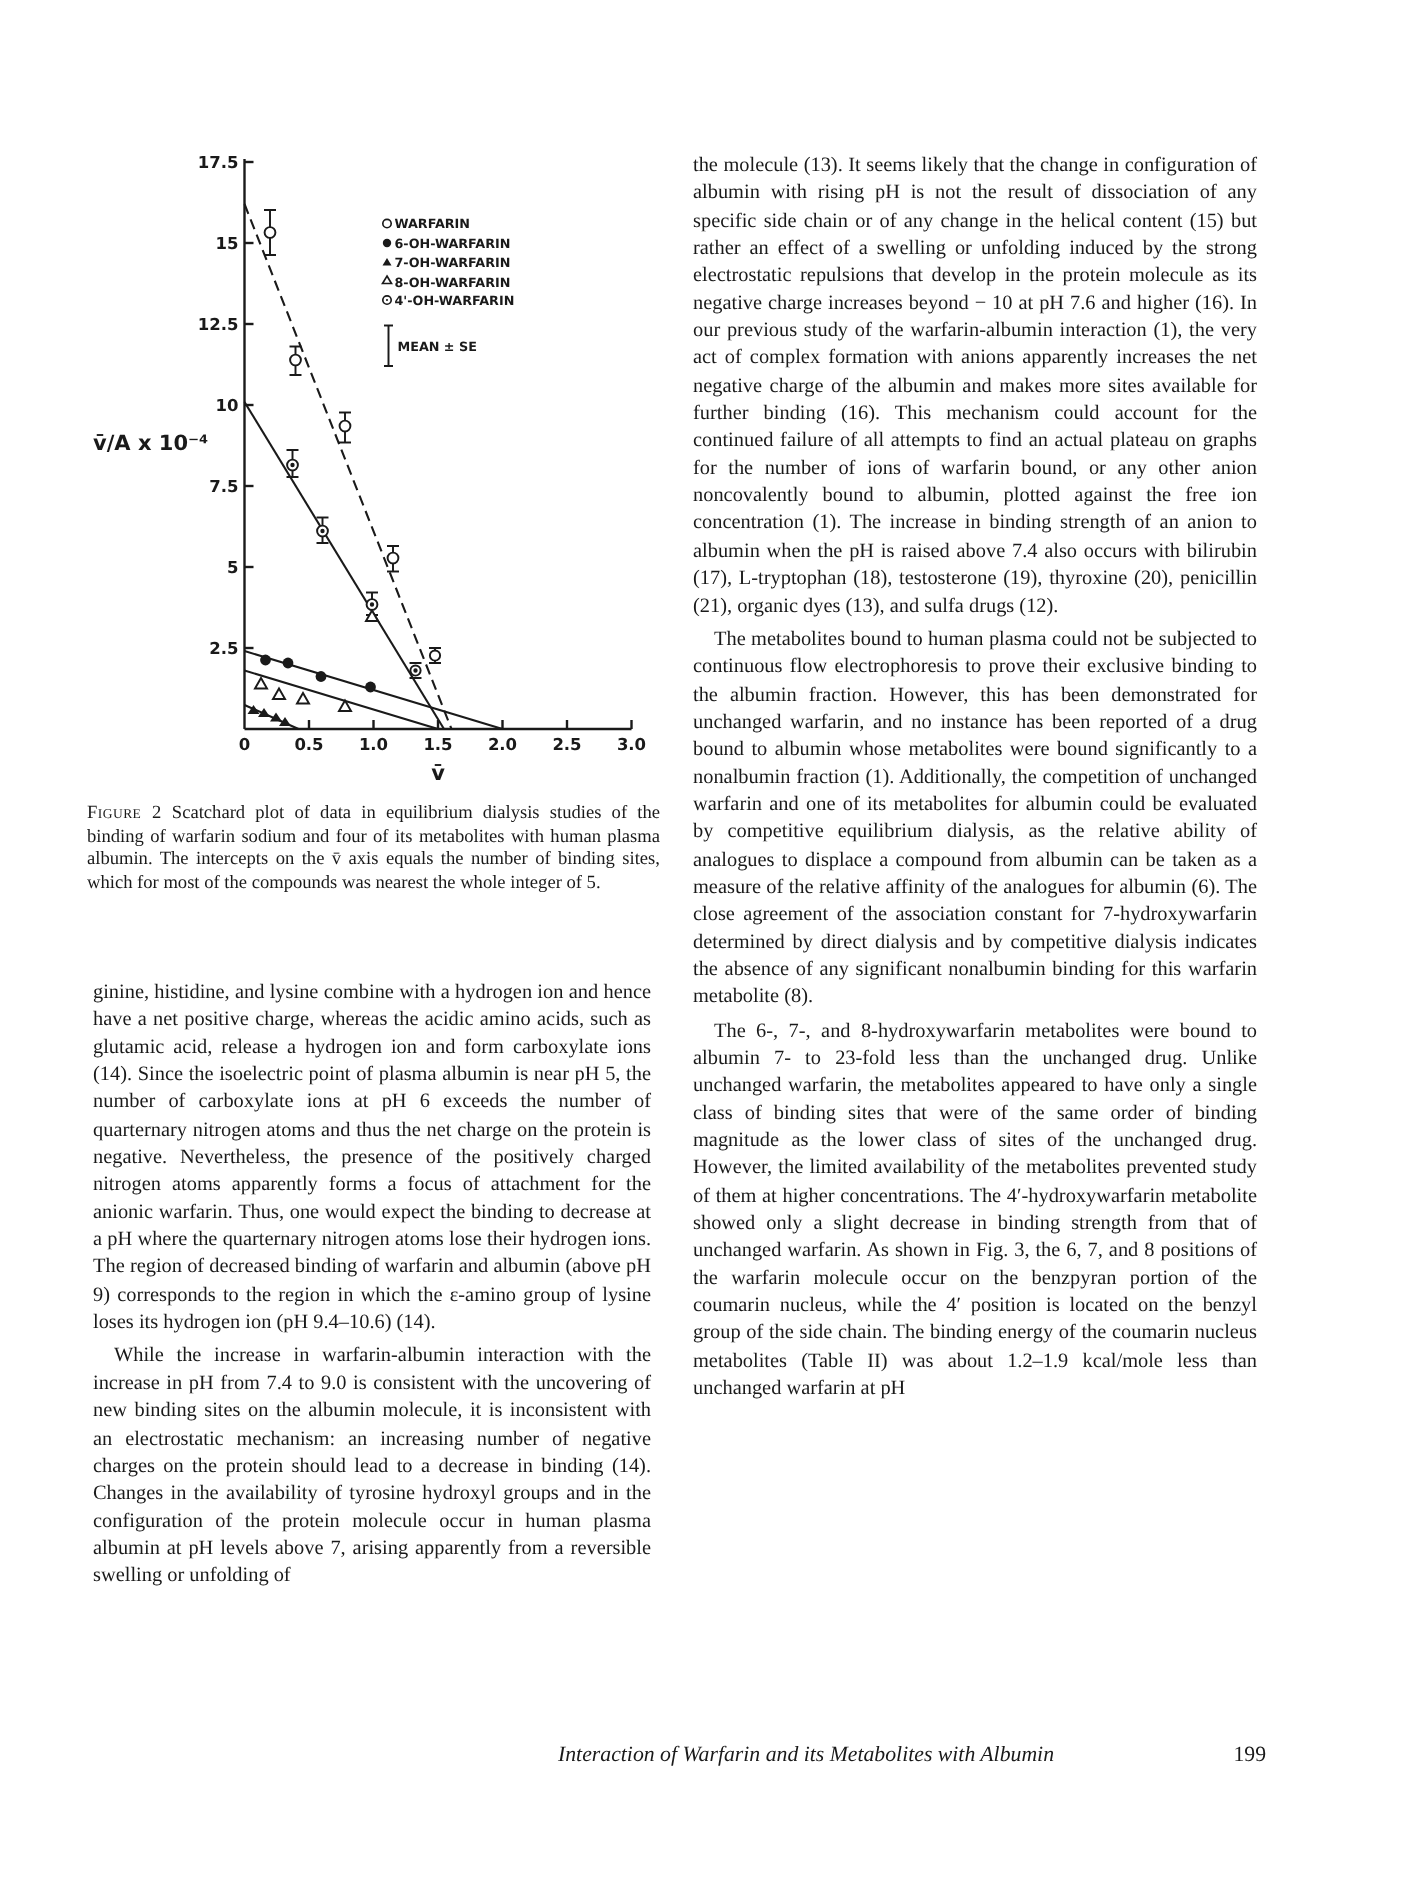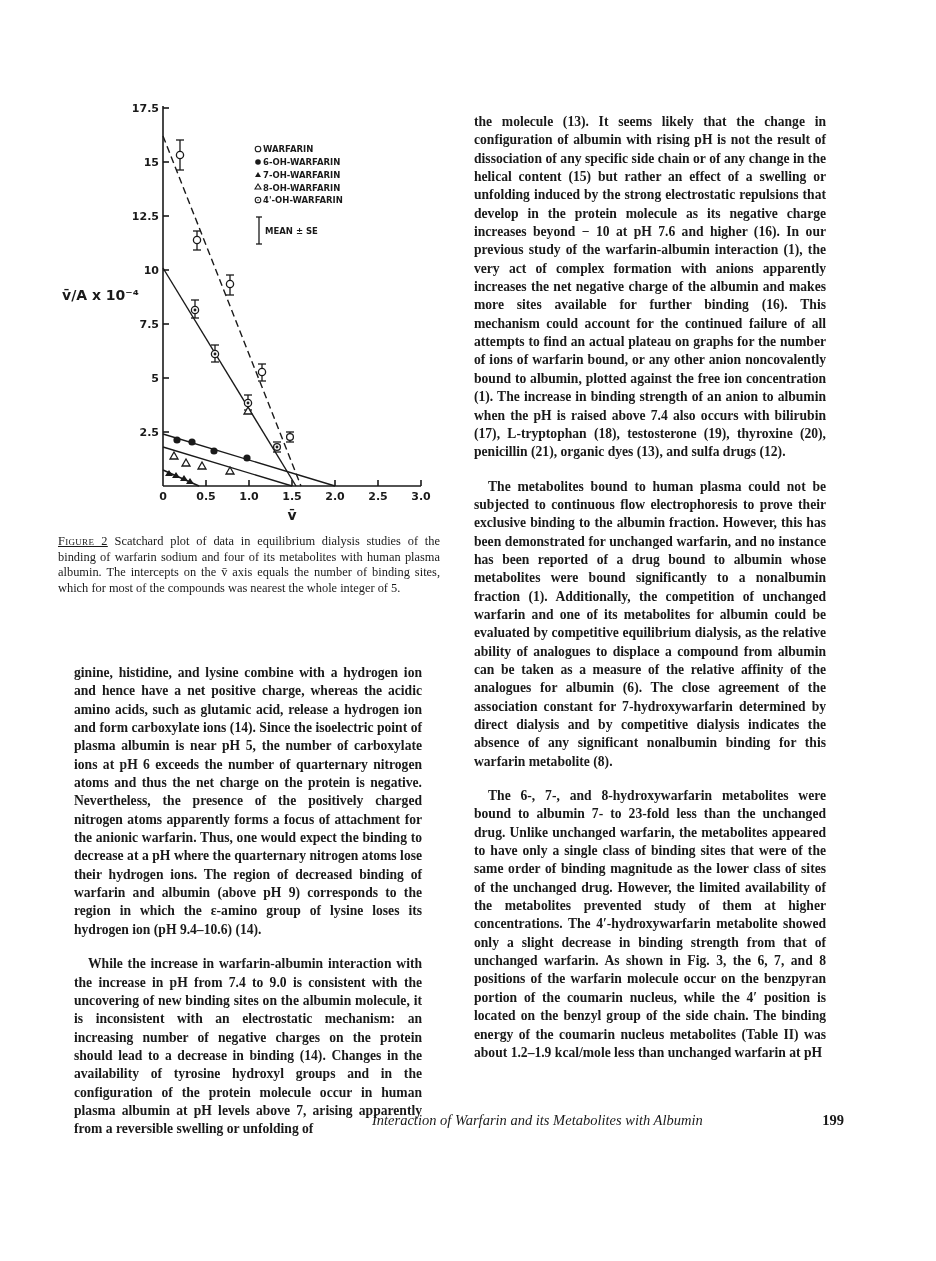--- a/index.html
+++ b/index.html
@@ -1,25 +1,25 @@
 <!DOCTYPE html>
 <html><head>
 <meta charset="utf-8">
 <style>
   html, body { margin:0; padding:0; background:#ffffff; }
   body { width:936px; height:1261px; position:relative; overflow:hidden; color:#1a1a1a; font-family:"Liberation Serif","DejaVu Serif",serif; }
   .col { position:absolute; font-size:13.6px; line-height:18.35px; text-align:justify; }
-  .col p { margin:16px; text-indent:0;font-weight:bold; }
+  .col p { margin:4px; text-indent:0; }
   .col p.ind { text-indent:14px; }
   #left-text { left:58px; top:648px; width:380px; }
   #right-text { left:458px; top:97px; width:384px; }
   #caption { position:absolute; left:58px; top:534px; width:382px; font-size:12.4px; line-height:15.6px; text-align:justify; }
-  #caption .fig { font-variant:small-caps; letter-spacing:0.3px;text-decoration:underline; }
-  #footer { position:absolute; left:372px; top:1112px; width:472px; font-size:14.5px; font-style:italic; }
-  #footer .pg { position:absolute; right:0; top:0; font-style:normal;font-weight:bold; }
+  #caption .fig { font-variant:small-caps; letter-spacing:0.3px; }
+  #footer { position:absolute; left:372px; top:1162px; width:472px; font-size:14.5px; font-style:italic; }
+  #footer .pg { position:absolute; right:0; top:0; font-style:normal; }
   #chart { position:absolute; left:0; top:0; }
   .ax { font-family:"DejaVu Sans","Liberation Sans",sans-serif; font-weight:bold; font-size:11px; fill:#1a1a1a; }
   .leg { font-family:"DejaVu Sans","Liberation Sans",sans-serif; font-weight:bold; font-size:8.5px; fill:#1a1a1a; }
 </style>
 </head>
 <body>
 
 <svg id="chart" width="460" height="530" viewBox="0 0 460 530" xmlns="http://www.w3.org/2000/svg">
   <g stroke="#1a1a1a" stroke-width="1.6" fill="none">
 

